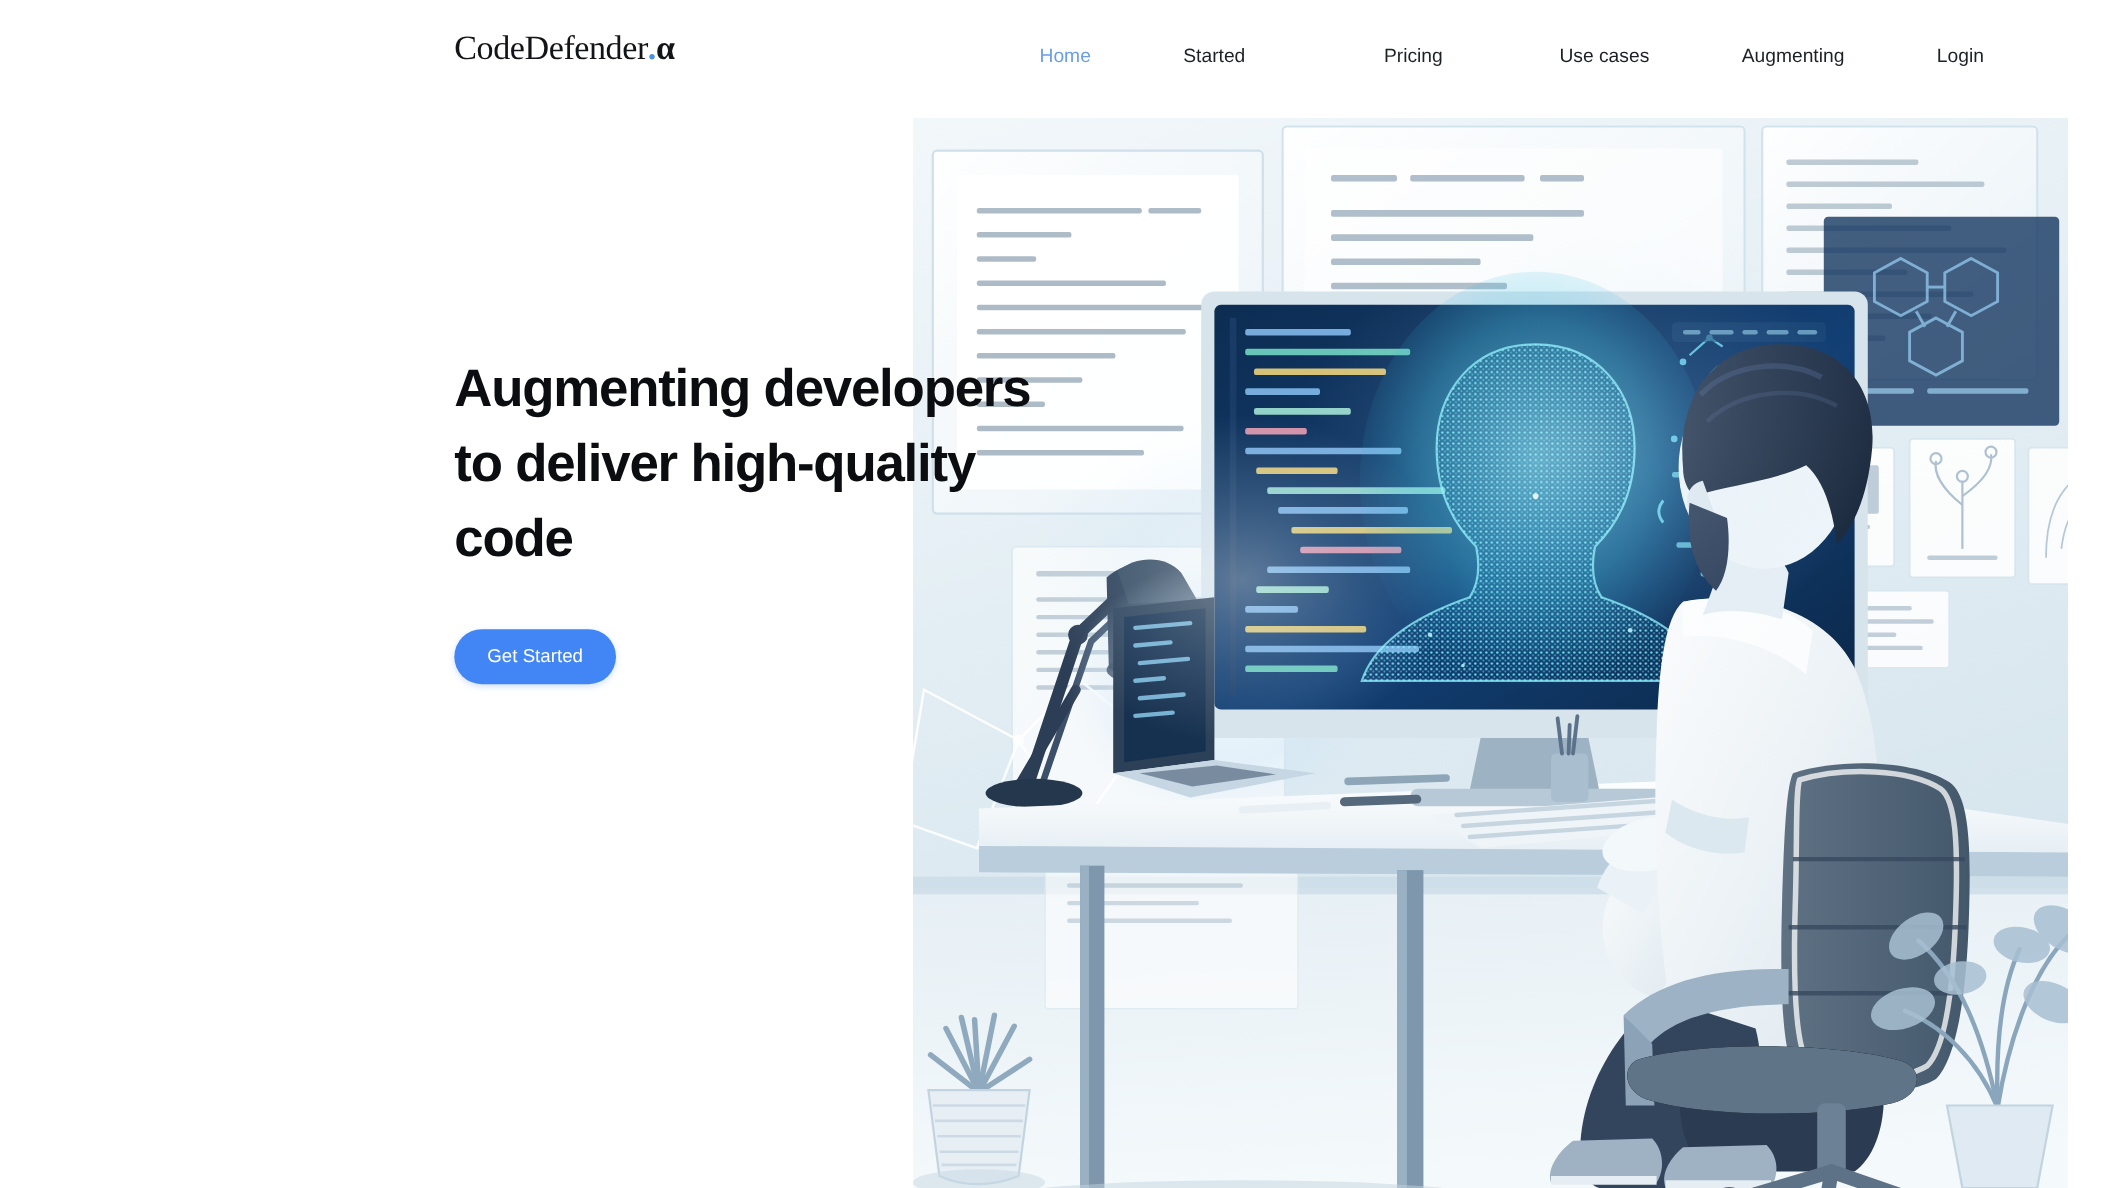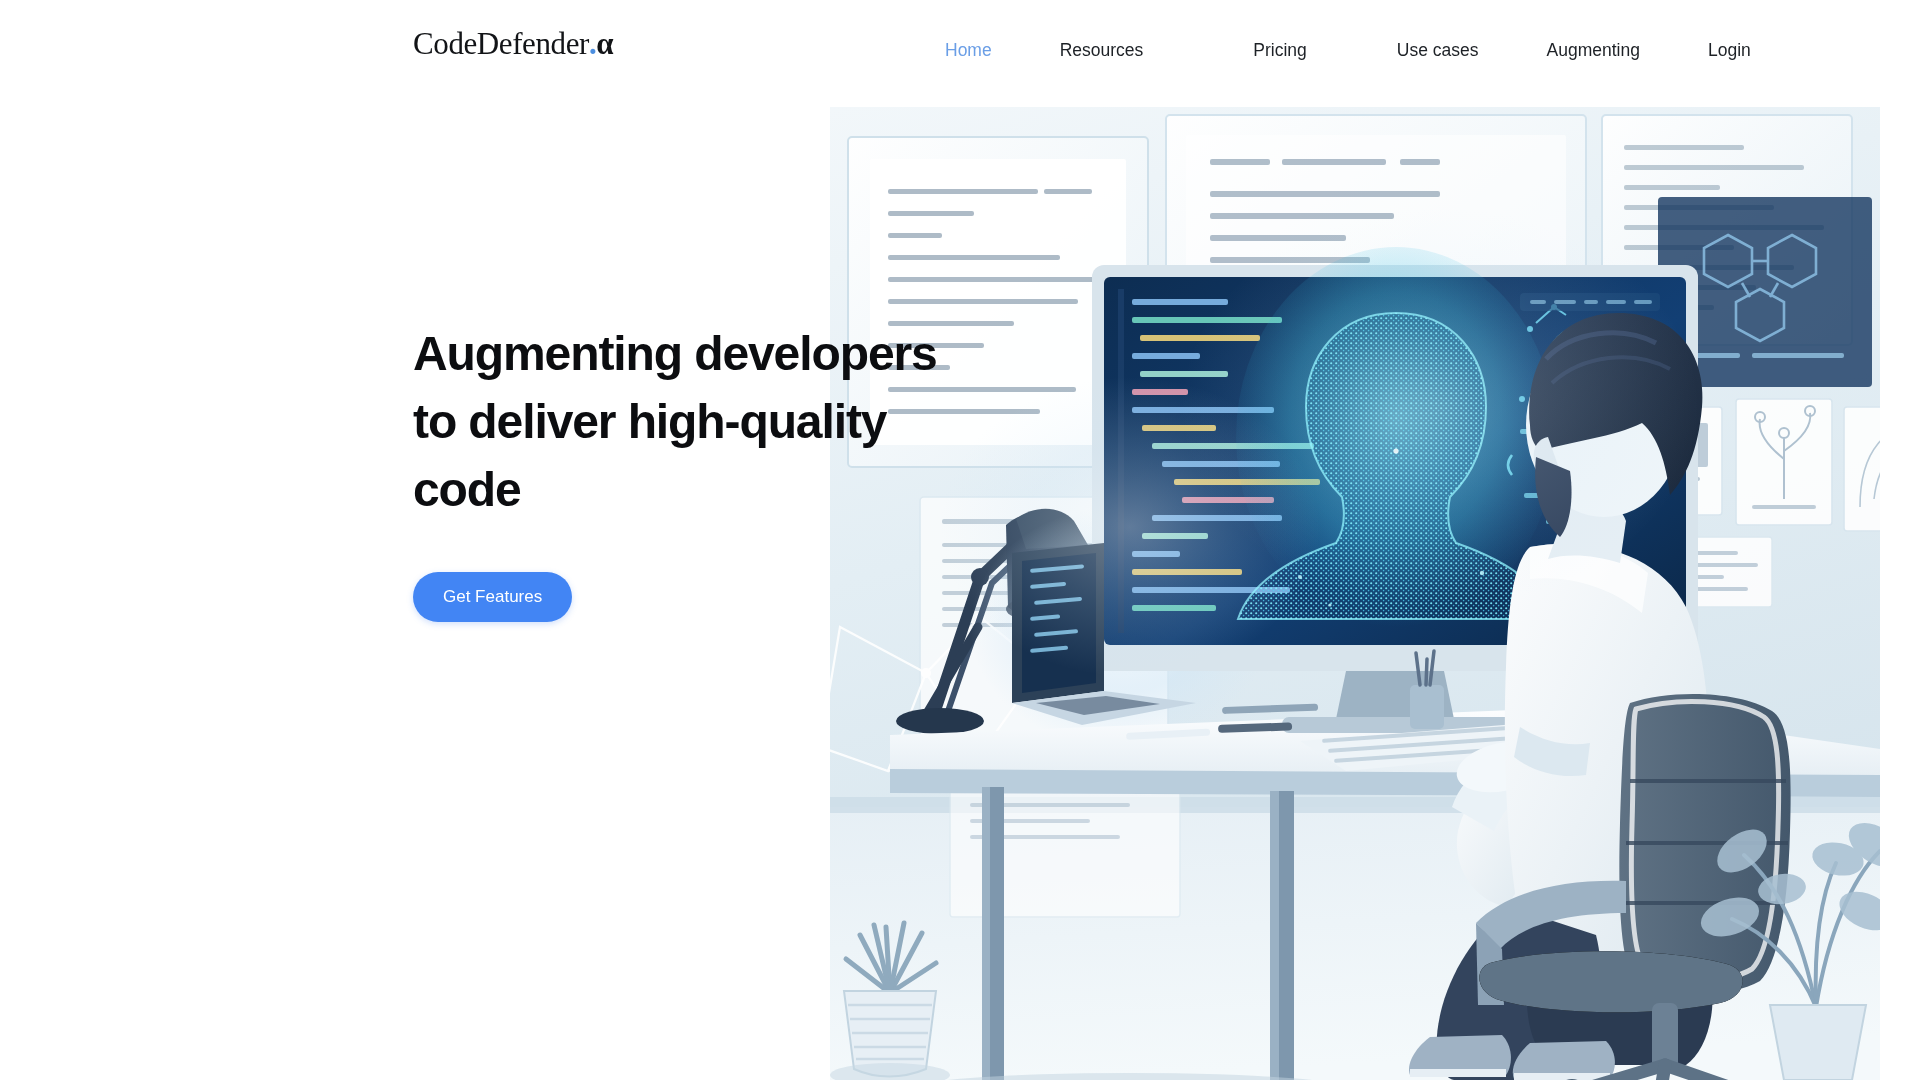--- a/index.html
+++ b/index.html
@@ -21,21 +21,21 @@
     position:absolute; left:413px; top:28px;
     font-size:31px; font-weight:400; letter-spacing:-0.4px;
     color:#121417; white-space:nowrap; line-height:1;
     font-family:Liberation Serif, serif;
   }
   .brand .dot { color:#4d8fe0; font-weight:700; }
   .brand .alpha { color:#121417; font-weight:700; font-size:31px; }
 
   .nav {
     position:absolute; left:945px; top:38px;
-    display:flex; align-items:center; gap:0px;
+    display:flex; align-items:center; gap:16px;
   }
   .nav a {
     display:block; text-decoration:none;
     font-size:17.5px; font-weight:400; color:#1d2126;
     padding:0 0; white-space:nowrap; line-height:24px;
   }
   .nav a.active { color:#6a9ee6; }
 
   
   .hero-copy { position:absolute; left:413px; top:320px; width:560px; z-index:30; }
@@ -68,31 +68,31 @@
 <div class="page">
 
   <header class="header">
 
     <div class="brand">
       <span>CodeDefender</span><span class="dot">.</span><span class="alpha">α</span>
     </div>
 
     <nav class="nav">
       <a href="#" class="active" style="margin-right:68px;">Home</a>
-      <a href="#" style="margin-right:71px;">Resources</a>
+      <a href="#" style="margin-right:71px;">Started</a>
       <a href="#" style="margin-right:73px;margin-left:39px;">Pricing</a>
       <a href="#" style="margin-right:68px;margin-left:17px;">Use cases</a>
       <a href="#" style="margin-right:68px;">Augmenting</a>
       <a href="#">Login</a>
     </nav>
   </header>
 
   <section class="hero-copy">
     <h1 class="headline">Augmenting developers to deliver high-quality code</h1>
-    <button class="cta">Get Features</button>
+    <button class="cta">Get Started</button>
   </section>
 
   <div class="hero-art">
     <svg viewBox="0 0 1050 973" xmlns="http://www.w3.org/2000/svg">
       <defs>
         <linearGradient id="wall" x1="0" y1="0" x2="0.3" y2="1">
           <stop offset="0%" stop-color="#f2f7fa"></stop>
           <stop offset="45%" stop-color="#e3eef4"></stop>
           <stop offset="100%" stop-color="#d4e3ec"></stop>
         </linearGradient>

